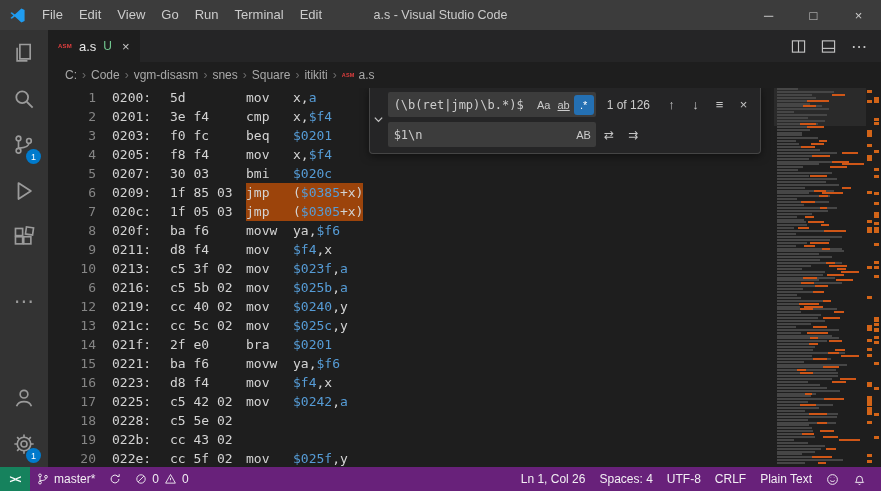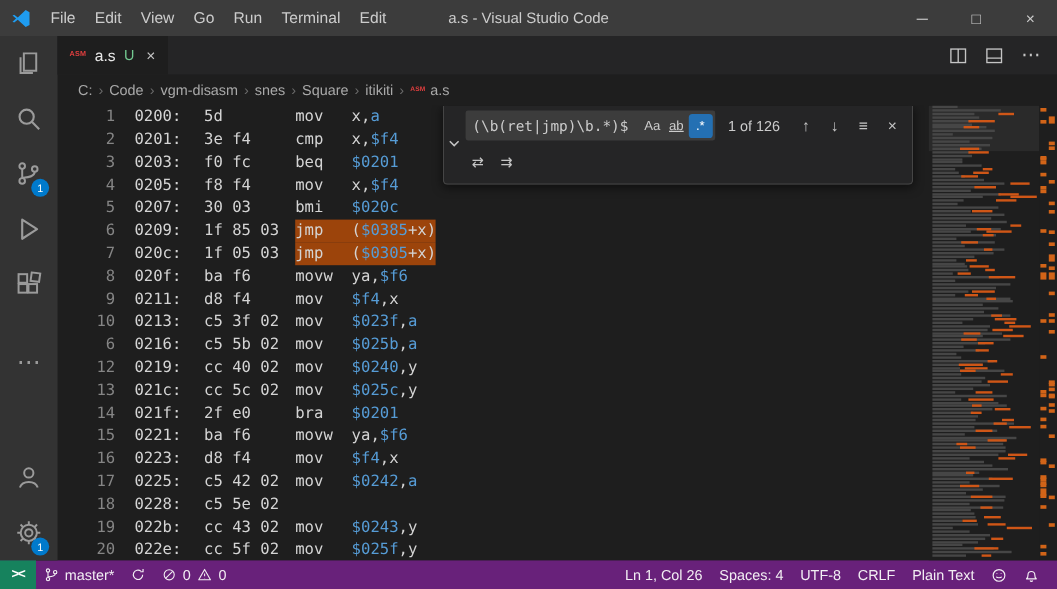--- a/index.html
+++ b/index.html
@@ -226,21 +226,21 @@
           <div class="code-line"><div class="gutter">9</div><span class="col-addr">0211:</span><span class="col-bytes">d8 f4</span><span class="seg-wrap"><span class="col-mn">mov</span><span class="tok-n">$f4</span><span class="tok-p">,x</span></span></div>
           <div class="code-line"><div class="gutter">10</div><span class="col-addr">0213:</span><span class="col-bytes">c5 3f 02</span><span class="seg-wrap"><span class="col-mn">mov</span><span class="tok-n">$023f</span><span class="tok-p">,</span><span class="tok-n">a</span></span></div>
           <div class="code-line"><div class="gutter">6</div><span class="col-addr">0216:</span><span class="col-bytes">c5 5b 02</span><span class="seg-wrap"><span class="col-mn">mov</span><span class="tok-n">$025b</span><span class="tok-p">,</span><span class="tok-n">a</span></span></div>
           <div class="code-line"><div class="gutter">12</div><span class="col-addr">0219:</span><span class="col-bytes">cc 40 02</span><span class="seg-wrap"><span class="col-mn">mov</span><span class="tok-n">$0240</span><span class="tok-p">,y</span></span></div>
           <div class="code-line"><div class="gutter">13</div><span class="col-addr">021c:</span><span class="col-bytes">cc 5c 02</span><span class="seg-wrap"><span class="col-mn">mov</span><span class="tok-n">$025c</span><span class="tok-p">,y</span></span></div>
           <div class="code-line"><div class="gutter">14</div><span class="col-addr">021f:</span><span class="col-bytes">2f e0</span><span class="seg-wrap"><span class="col-mn">bra</span><span class="tok-n">$0201</span></span></div>
           <div class="code-line"><div class="gutter">15</div><span class="col-addr">0221:</span><span class="col-bytes">ba f6</span><span class="seg-wrap"><span class="col-mn">movw</span><span class="tok-p">ya,</span><span class="tok-n">$f6</span></span></div>
           <div class="code-line"><div class="gutter">16</div><span class="col-addr">0223:</span><span class="col-bytes">d8 f4</span><span class="seg-wrap"><span class="col-mn">mov</span><span class="tok-n">$f4</span><span class="tok-p">,x</span></span></div>
           <div class="code-line"><div class="gutter">17</div><span class="col-addr">0225:</span><span class="col-bytes">c5 42 02</span><span class="seg-wrap"><span class="col-mn">mov</span><span class="tok-n">$0242</span><span class="tok-p">,</span><span class="tok-n">a</span></span></div>
           <div class="code-line"><div class="gutter">18</div><span class="col-addr">0228:</span><span class="col-bytes">c5 5e 02</span></div>
-          <div class="code-line"><div class="gutter">19</div><span class="col-addr">022b:</span><span class="col-bytes">cc 43 02</span><span class="seg-wrap"><span class="col-mn">mov</span><span class="tok-n">$0243</span><span class="tok-p">,y</span></span></div>
+          <div class="code-line"><div class="gutter">19</div><span class="col-addr">022b:</span><span class="col-bytes">cc 43 02</span></div>
           <div class="code-line"><div class="gutter">20</div><span class="col-addr">022e:</span><span class="col-bytes">cc 5f 02</span><span class="seg-wrap"><span class="col-mn">mov</span><span class="tok-n">$025f</span><span class="tok-p">,y</span></span></div>
         </div>
 
       <div class="minimap">
         <div class="mm-slider"></div>
       <div class="mm-bar" style="top: 0px; left: 3px; width: 21px;"></div>
           <div class="mm-bar" style="top: 2.9px; left: 3px; width: 57px;"></div>
           <div class="mm-bar" style="top: 5.8px; left: 3px; width: 35px;"></div>
           <div class="mm-orange" style="top: 5.8px; left: 58px; width: 13px;"></div>
           <div class="mm-bar" style="top: 8.7px; left: 3px; width: 39px;"></div>
@@ -517,20 +517,24 @@
               <span class="fw-opt ww">ab</span>
               <span class="fw-opt active">.*</span>
             </div>
             <span class="fw-results">1 of 126</span>
             <span class="fw-btn">↑</span>
             <span class="fw-btn">↓</span>
             <span class="fw-btn">≡</span>
             <span class="fw-btn">×</span>
           </div>
           <div class="fw-row">
+            <div class="fw-input">
+              <span class="fw-value">$1\n</span>
+              <span class="fw-opt">AB</span>
+            </div>
             <span class="fw-btn rep">⇄</span>
             <span class="fw-btn rep">⇉</span>
           </div>
         </div>
       </div>
     </div>
   </div>
 </div>
 
 <div class="status-bar">

